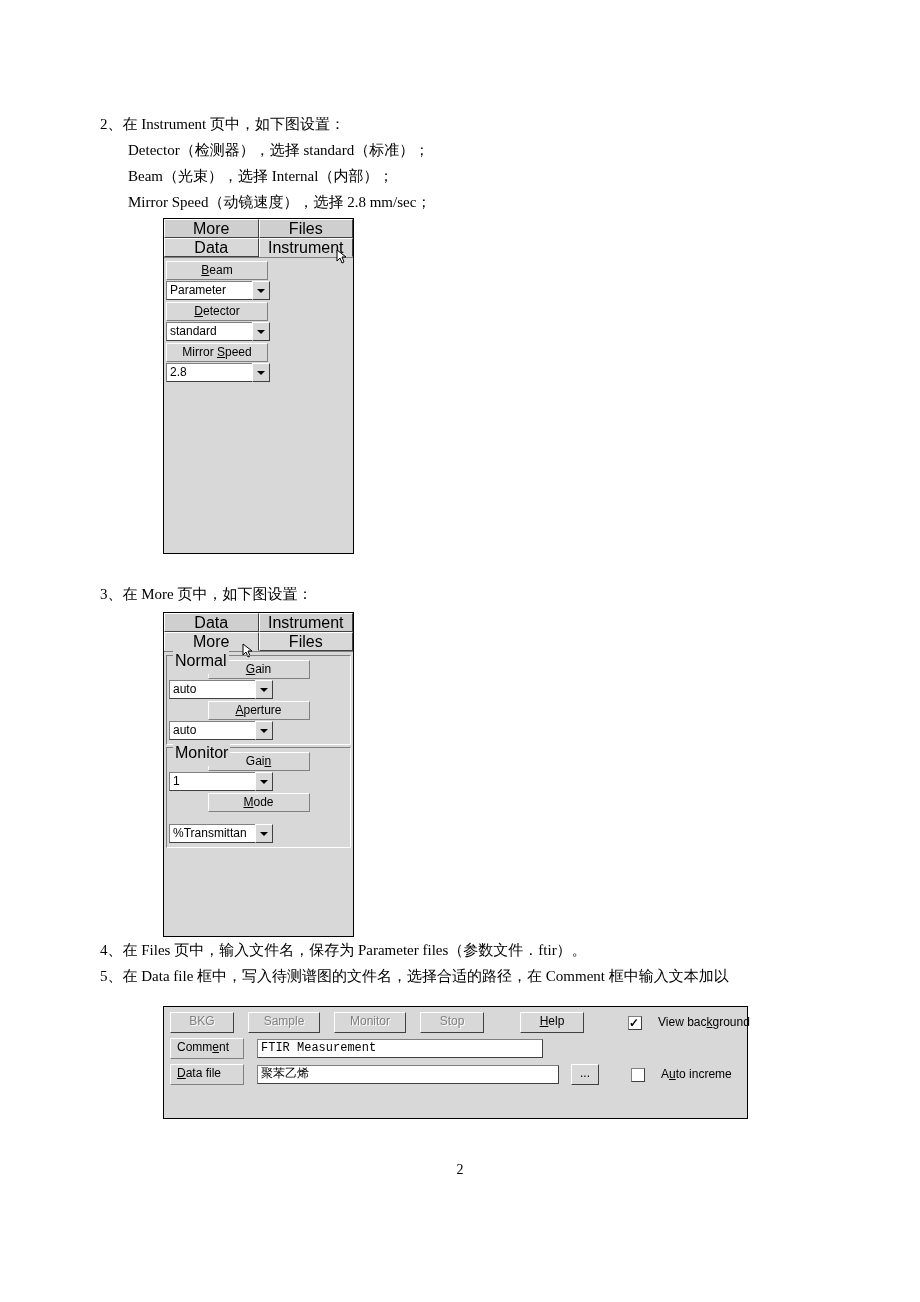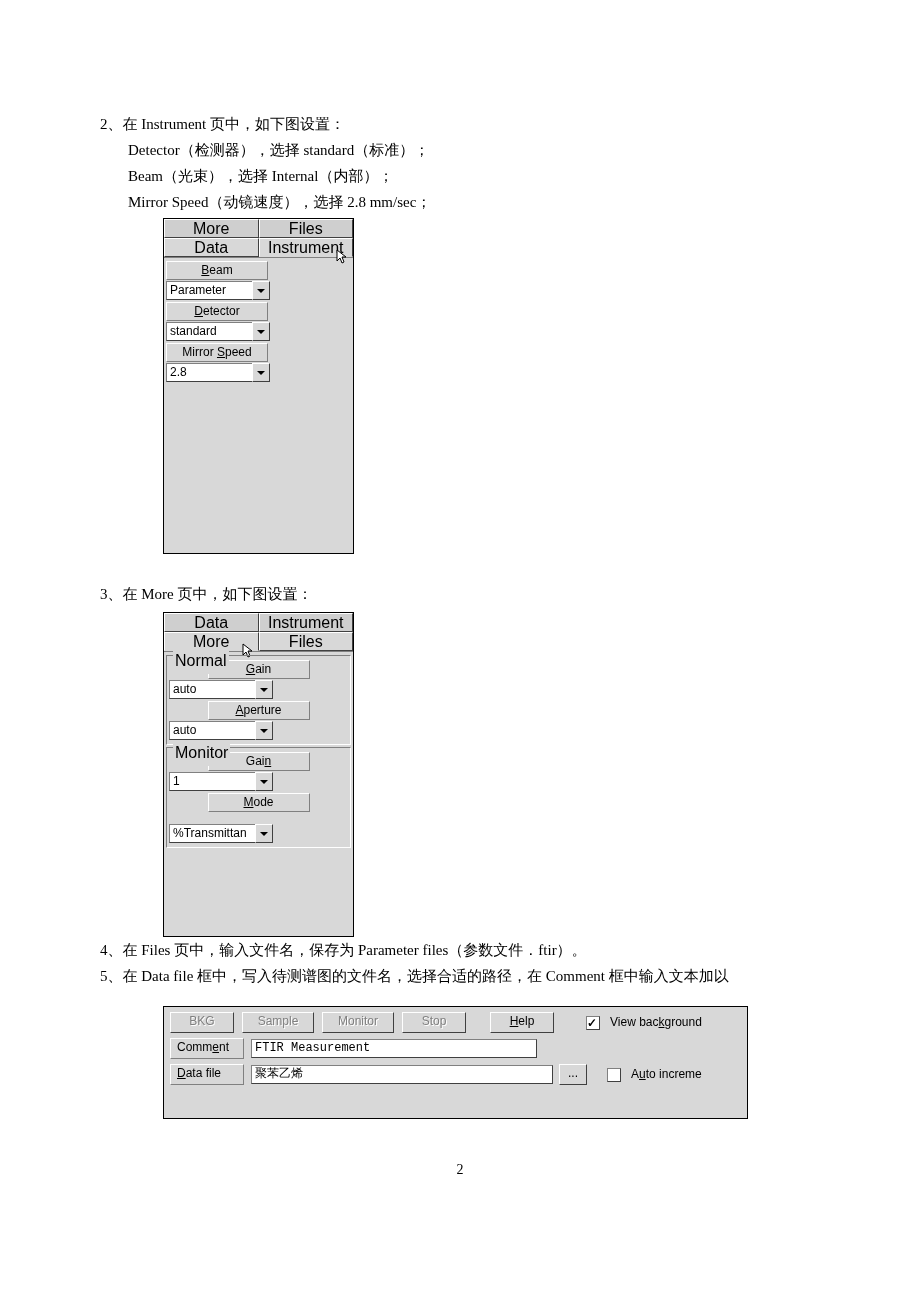--- a/index.html
+++ b/index.html
@@ -144,21 +144,21 @@
     background: #d8d8d8;
     height: 19px;
     line-height: 17px;
     text-align: center;
     font-size: 12px;
     margin-right: 2px;
     vertical-align: top;
   }
   .btn3.disabled { color: #808080; text-shadow: 1px 1px 0 #fff; }
   .btn3.small { width: 26px; }
-  .row3 { display: flex; align-items: center; padding: 5px 6px 0 6px; gap: 6px; }
+  .row3 { display: flex; align-items: center; padding: 5px 6px 0 6px; gap: 12px; }
   .row3 > * { flex-shrink: 0; }
   .input3 {
     border: 1px solid #404040;
     border-top-color: #808080;
     border-left-color: #808080;
     background: #fff;
     height: 17px;
     line-height: 17px;
     padding: 0 3px;
     font-size: 12px;

